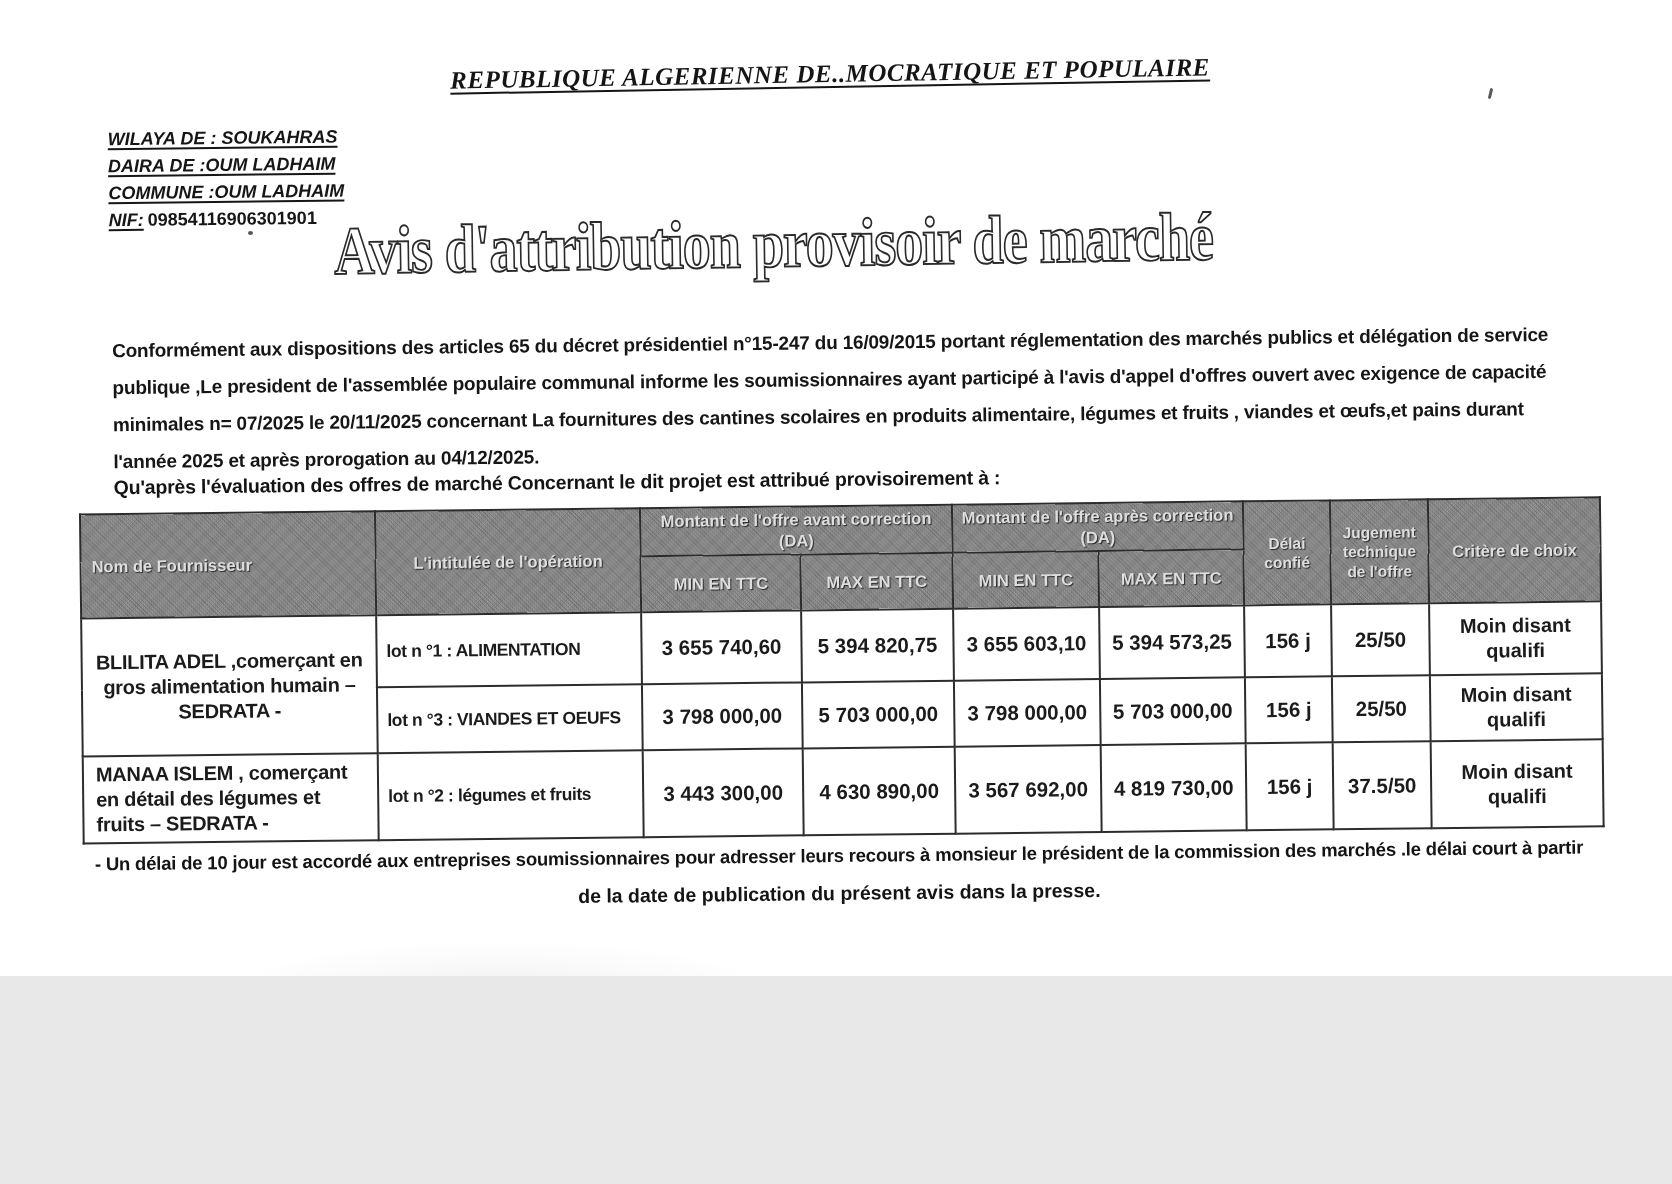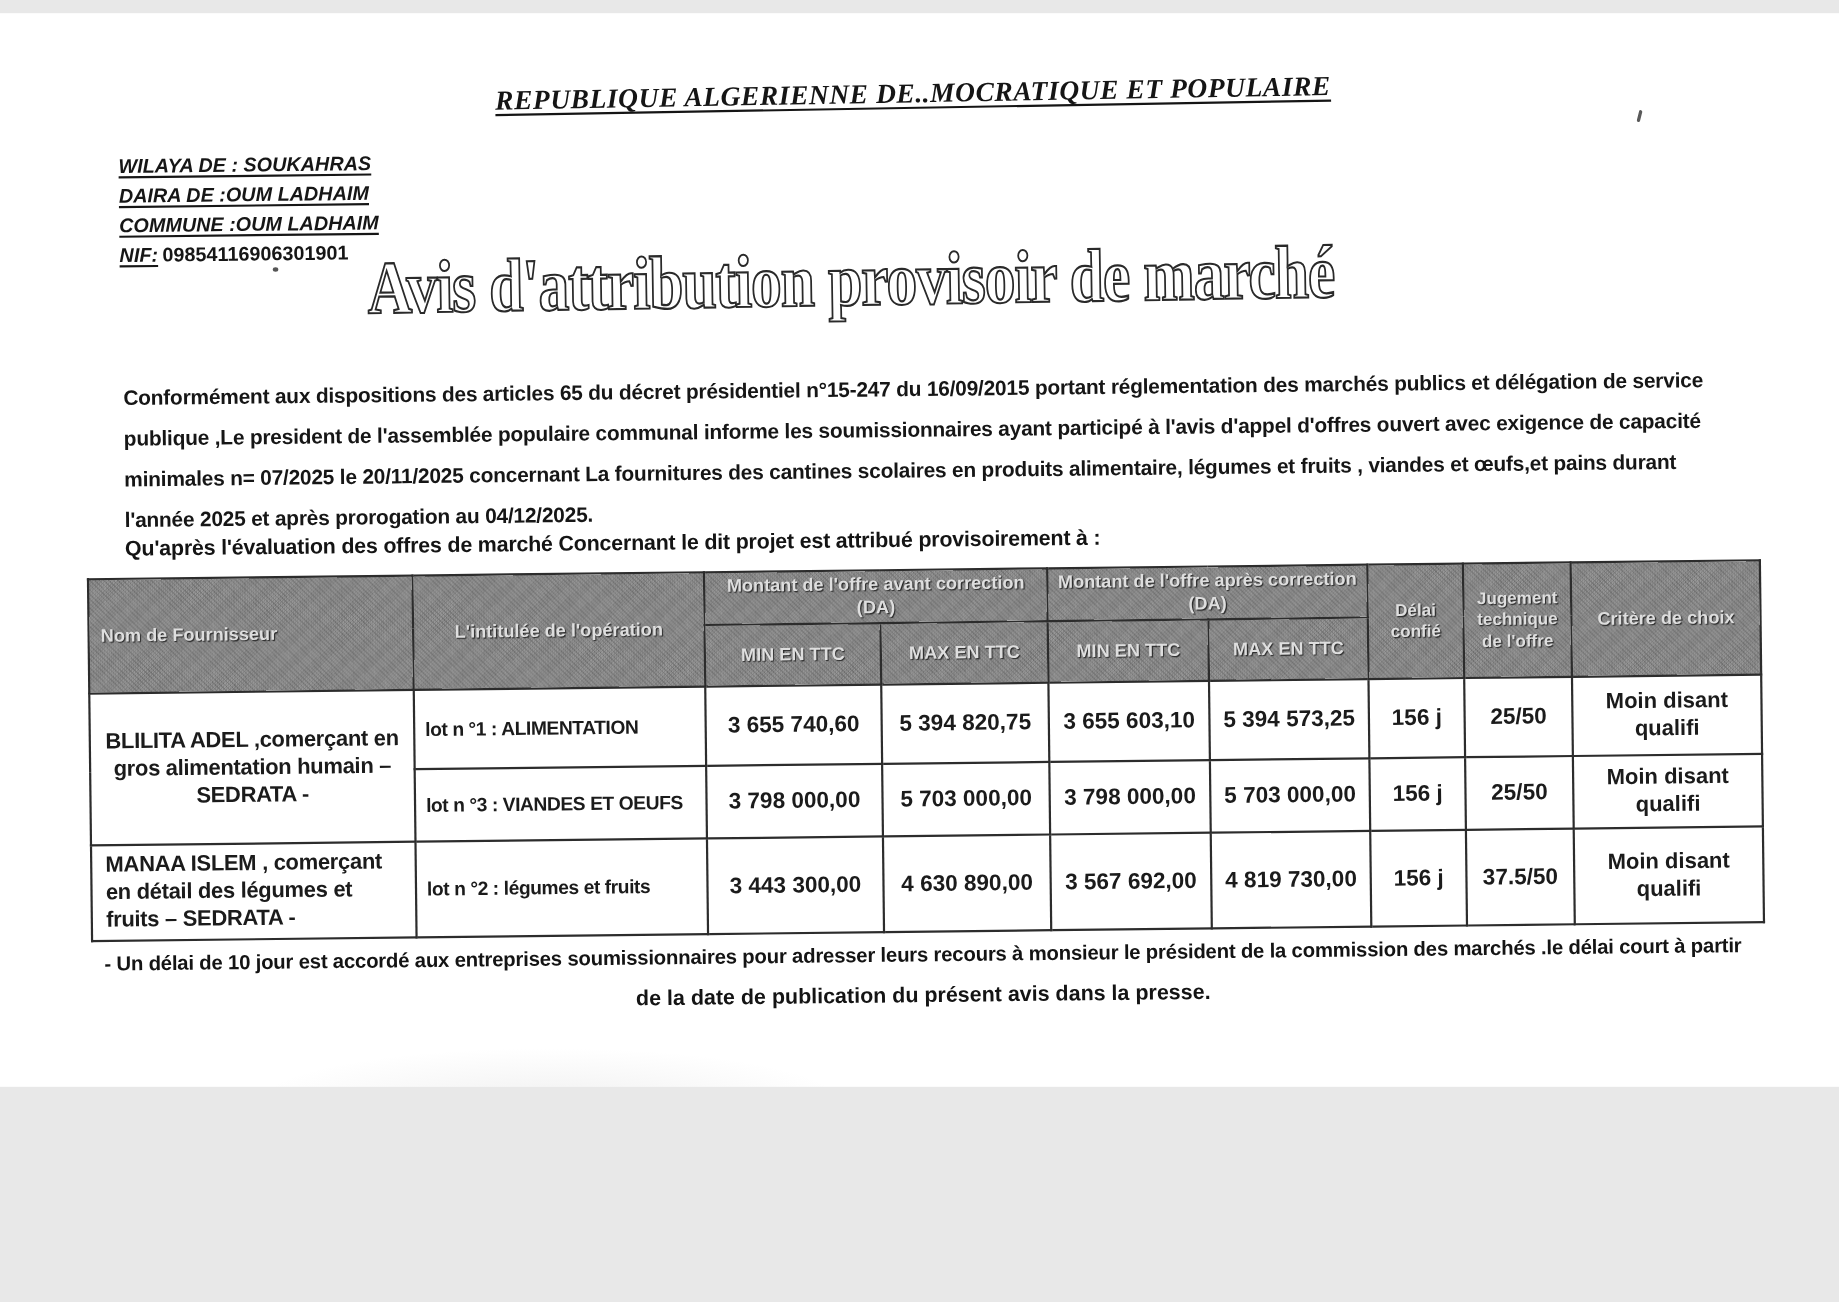--- a/index.html
+++ b/index.html
@@ -1,17 +1,17 @@
 <!DOCTYPE html>
 <html><head>
 <meta charset="utf-8">
 <style>
   html,body { margin:0; padding:0; background:#e8e8e8; }
   .page {
-    position:relative; width:1672px; height:976px; margin:12px auto;
+    position:relative; width:1672px; height:976px; margin:0 auto;
     background:#ffffff; overflow:hidden;
     font-family:"Liberation Sans", sans-serif; color:#1b1b1b;
   }
   .skew { position:absolute; inset:0; transform:rotate(-0.65deg); transform-origin:836px 600px; }
 
   
   .republic {
     position:absolute; top:60px; left:50%;
     transform:translateX(-50%) rotate(-0.35deg); white-space:nowrap;
     font-family:"Liberation Serif", serif; font-style:italic; font-weight:700;

